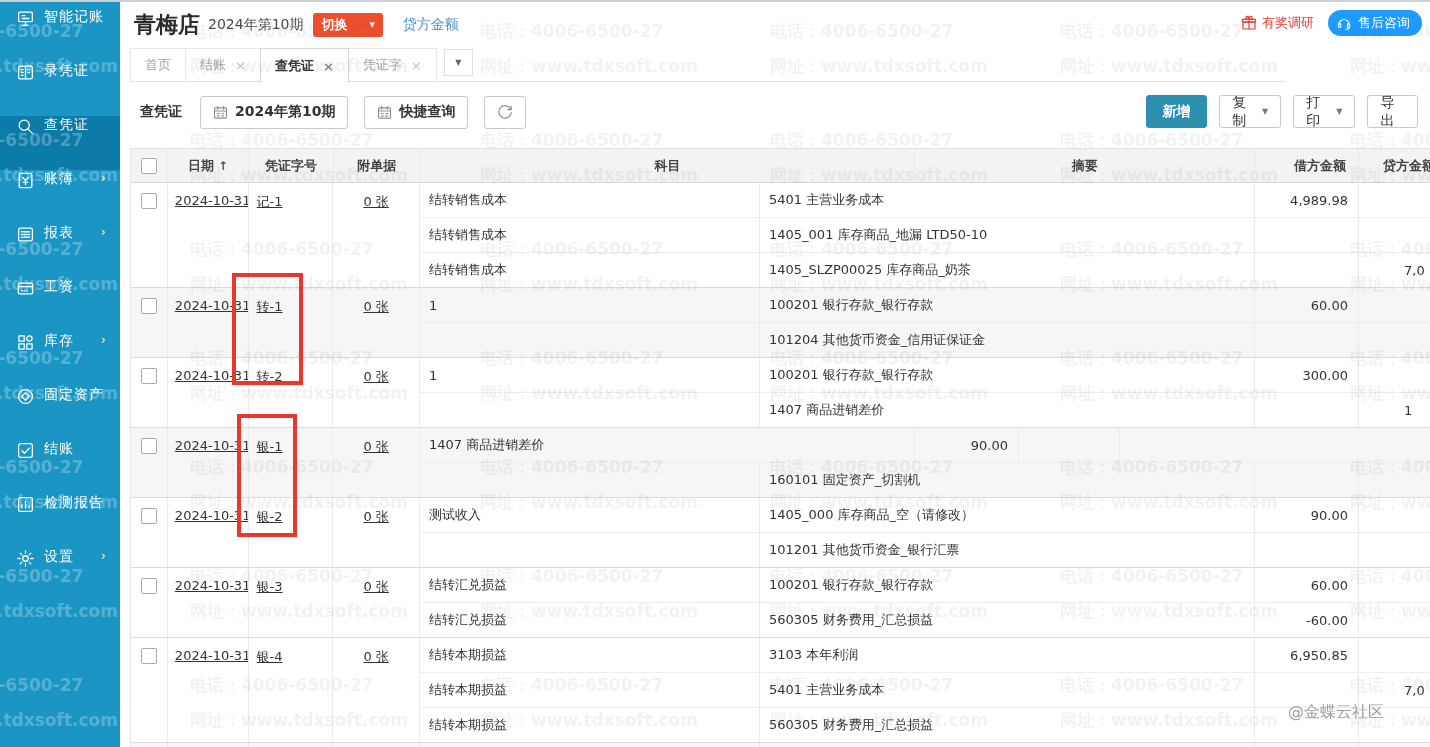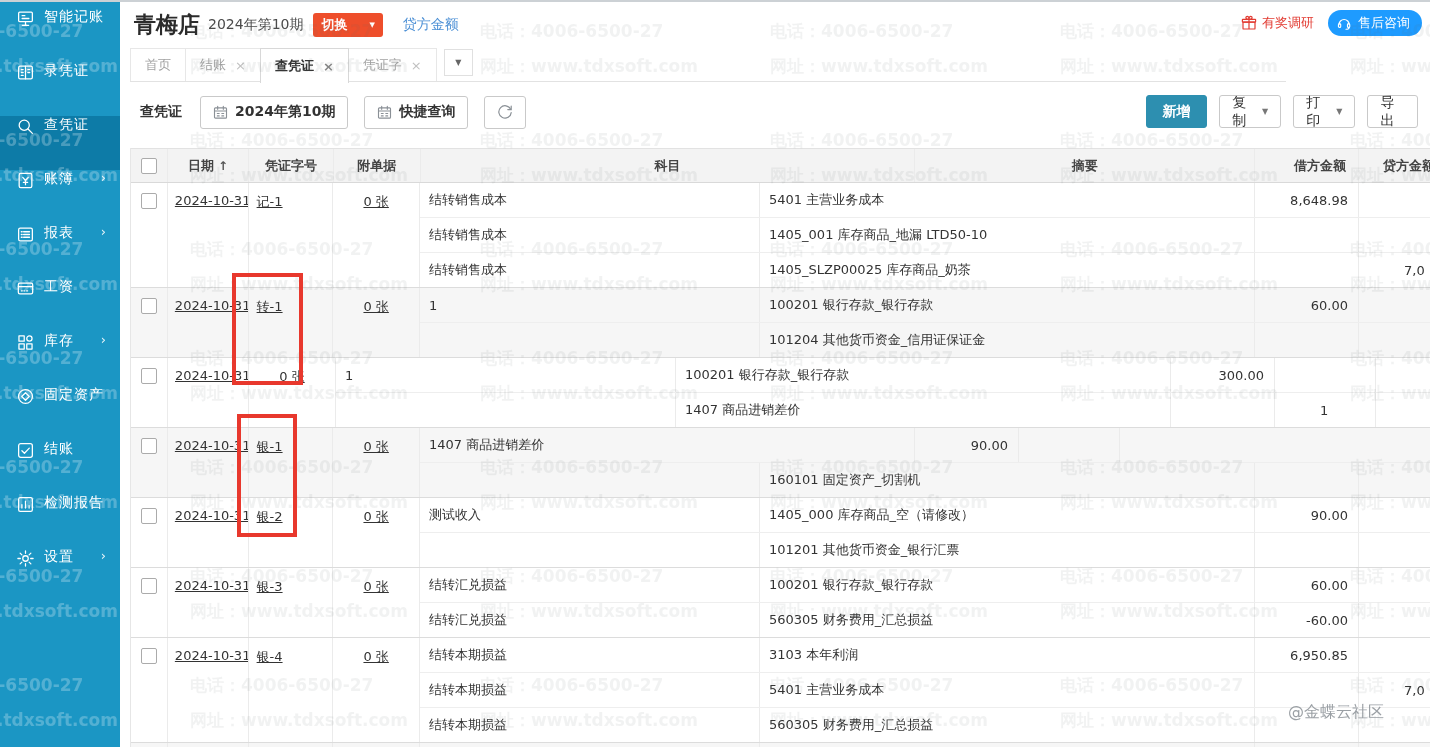--- a/index.html
+++ b/index.html
@@ -329,21 +329,21 @@
     <div class="cell c-sel">
             <span class="cb"></span>
           </div>
     <div class="cell c-date g-date">2024-10-31</div>
     <div class="cell c-vno g-no">记-1</div>
     <div class="cell c-att g-att">0 张</div>
     <div class="lines">
             <div class="tline">
     <div class="cell c-sum l-sum">结转销售成本</div>
     <div class="cell c-acc l-acc">5401 主营业务成本</div>
-    <div class="cell c-deb l-deb">8,648.98</div>
+    <div class="cell c-deb l-deb">4,989.98</div>
     <div class="cell c-cred l-cred"></div>
   </div>
             <div class="tline">
     <div class="cell c-sum l-sum">结转销售成本</div>
     <div class="cell c-acc l-acc">1405_001 库存商品_地漏 LTD50-10</div>
     <div class="cell c-deb l-deb"></div>
     <div class="cell c-cred l-cred"></div>
   </div>
             <div class="tline">
     <div class="cell c-sum l-sum">结转销售成本</div>
@@ -373,20 +373,21 @@
     <div class="cell c-deb l-deb"></div>
     <div class="cell c-cred l-cred"></div>
   </div>
           </div>
   </div>
         <div class="tgroup">
     <div class="cell c-sel">
             <span class="cb"></span>
           </div>
     <div class="cell c-date g-date">2024-10-31</div>
+    <div class="cell c-vno g-no">转-2</div>
     <div class="cell c-att g-att">0 张</div>
     <div class="lines">
             <div class="tline">
     <div class="cell c-sum l-sum">1</div>
     <div class="cell c-acc l-acc">100201 银行存款_银行存款</div>
     <div class="cell c-deb l-deb">300.00</div>
     <div class="cell c-cred l-cred"></div>
   </div>
             <div class="tline">
     <div class="cell c-sum l-sum"></div>

